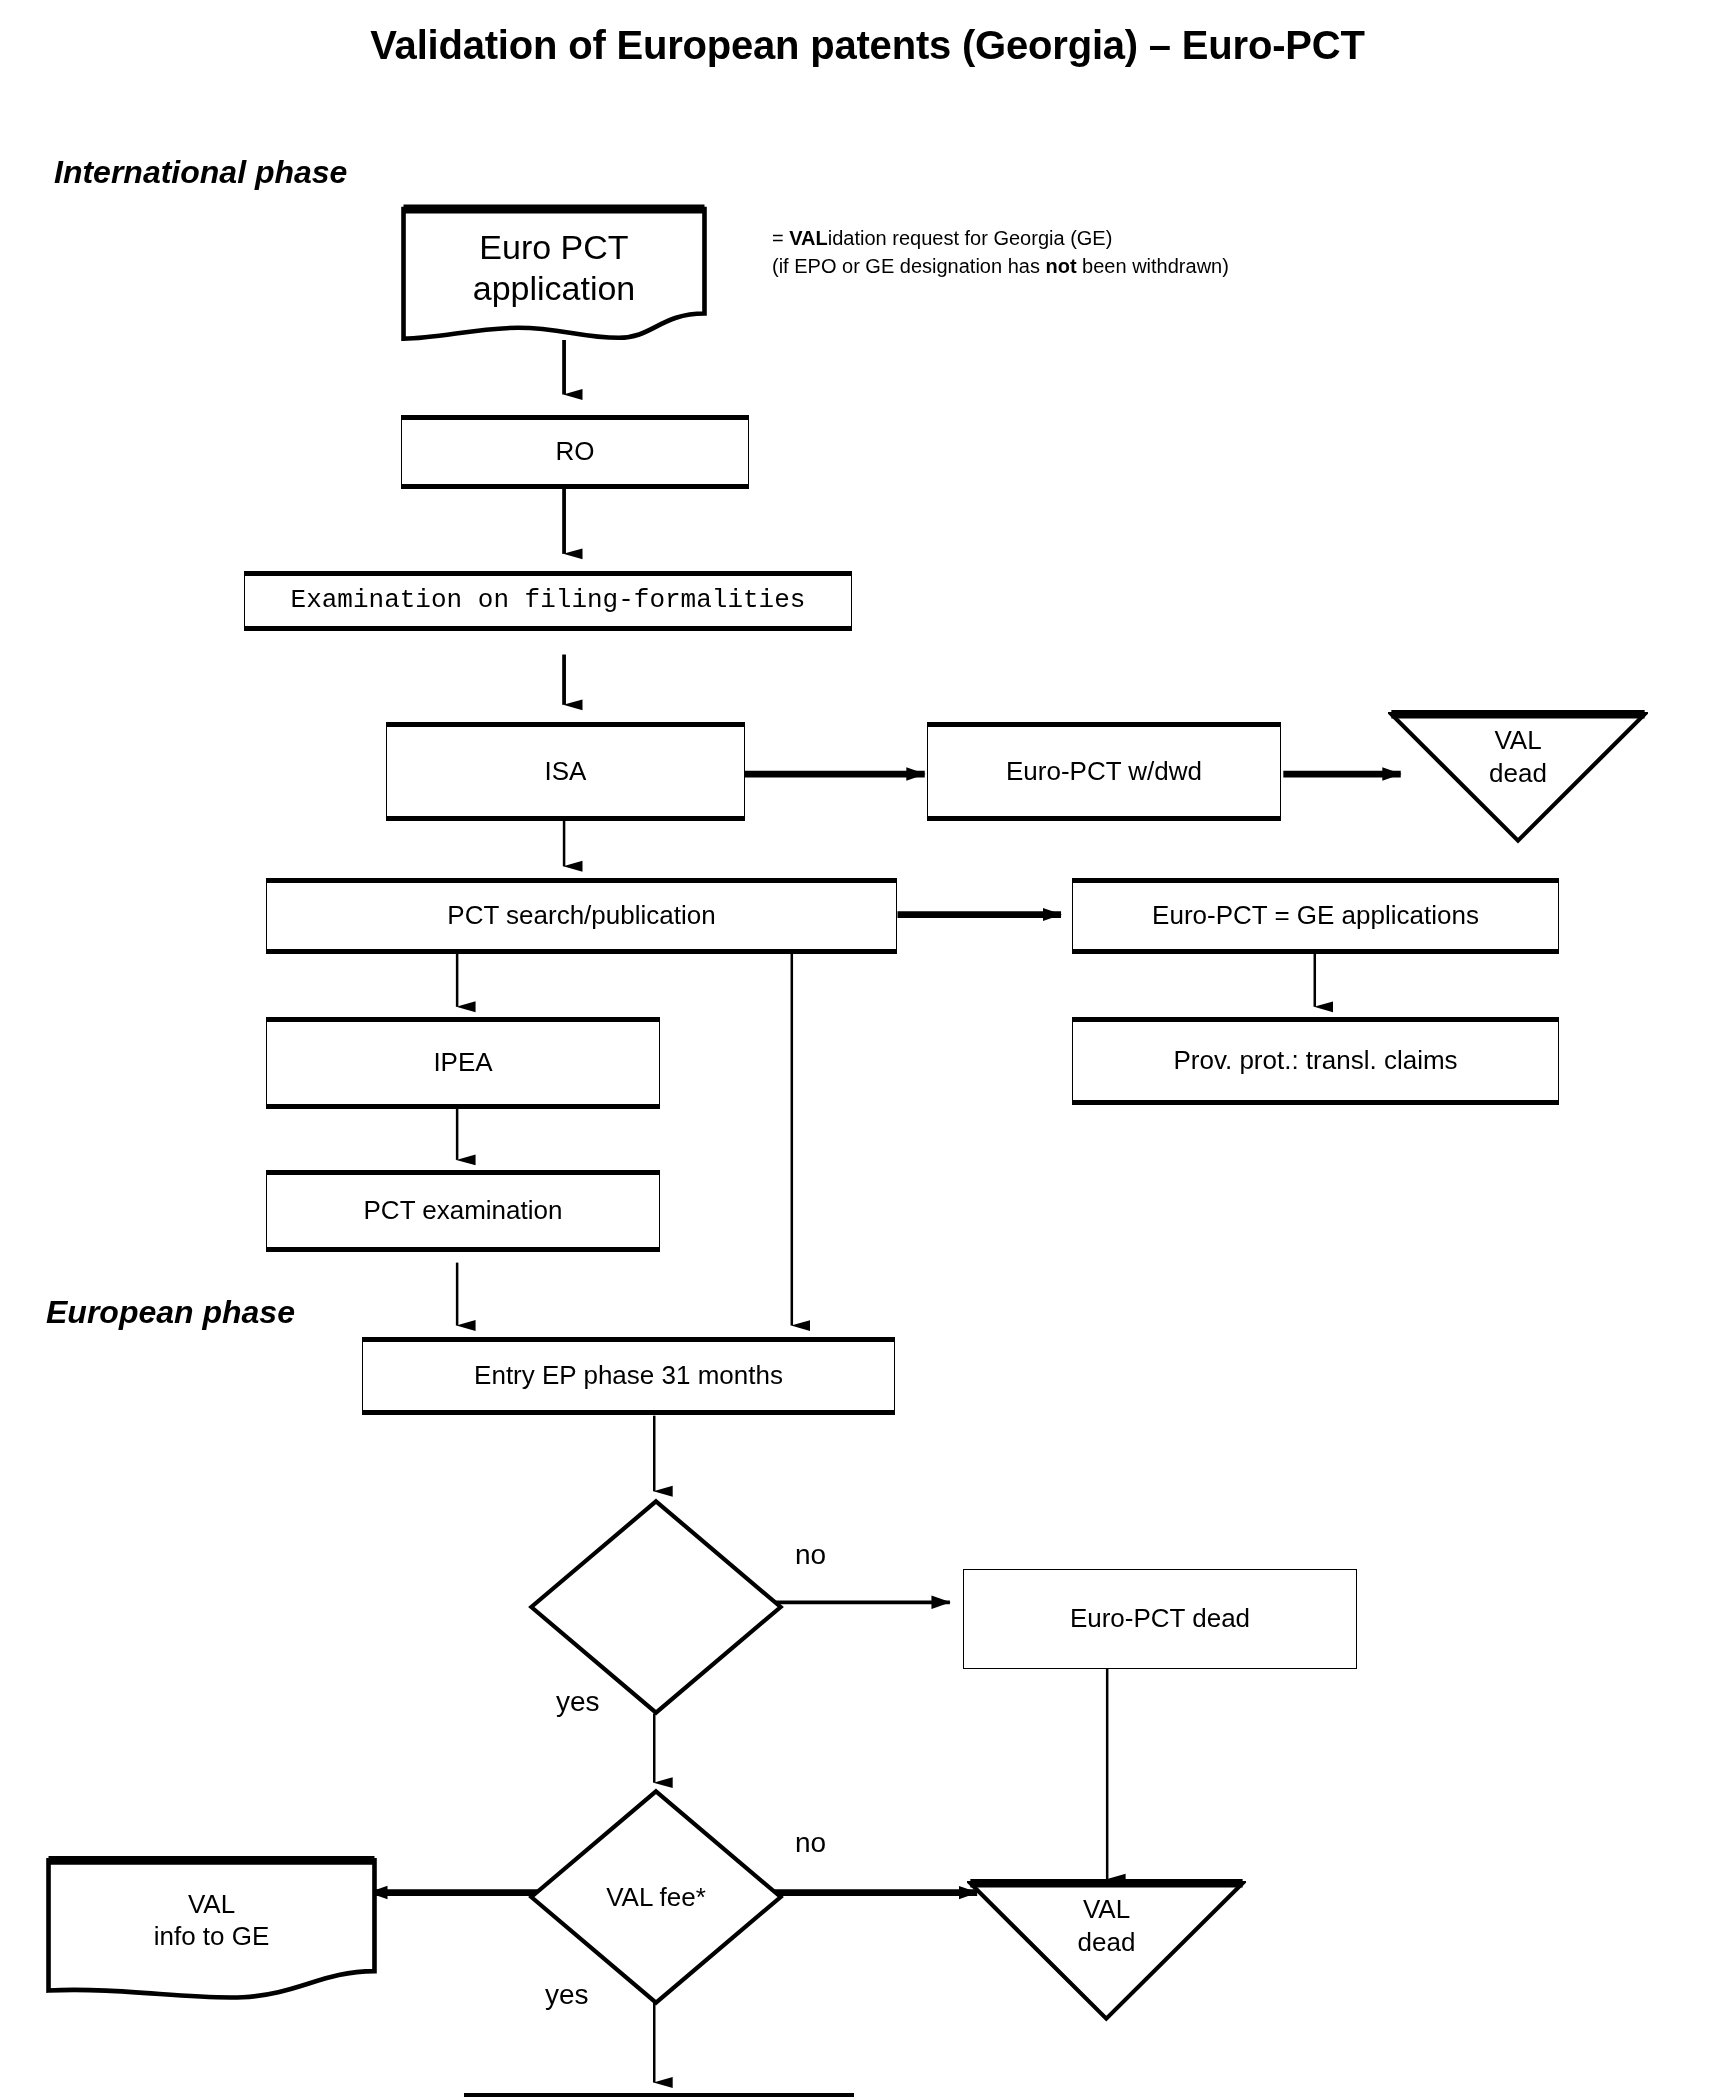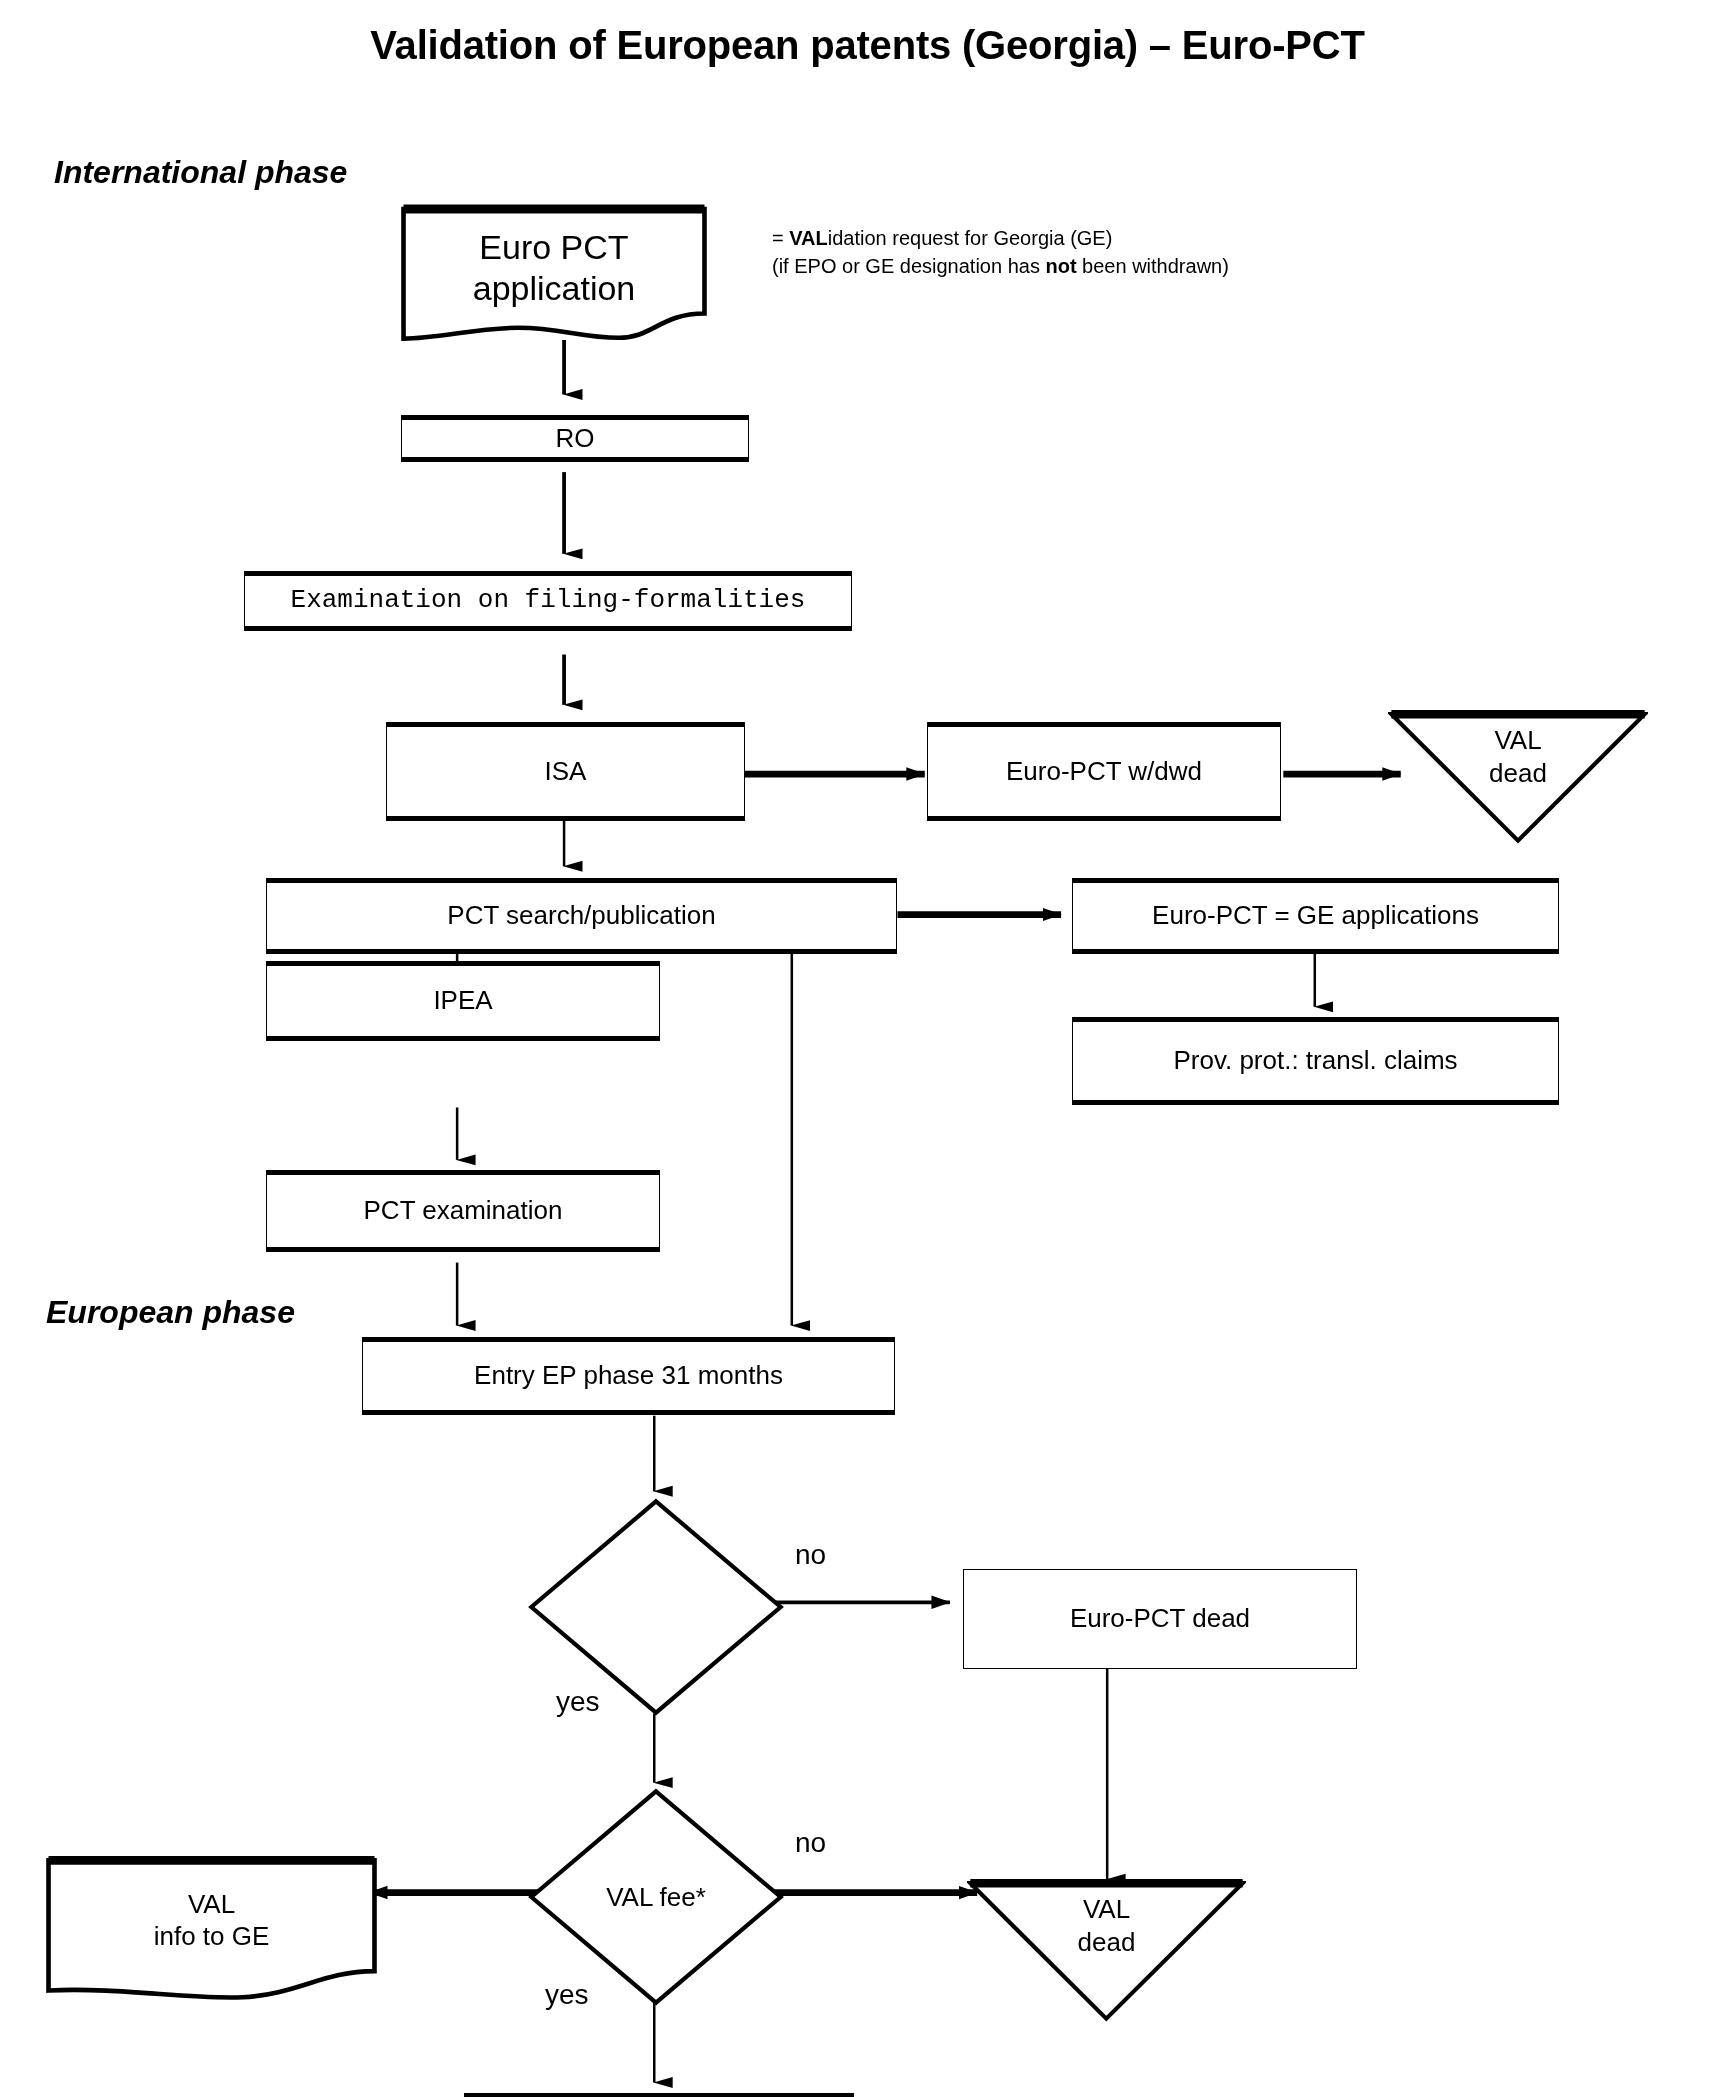--- a/index.html
+++ b/index.html
@@ -211,21 +211,21 @@
 
   <div class="abs doc-shape" id="node-euro-pct-application" style="left:401px; top:204px; width:306px; height:138px;">
     <svg class="doc-svg" viewBox="0 0 730 330" preserveAspectRatio="none">
       <path d="M6,12 L724,12 L724,262 C620,262 600,320 520,320 C430,320 380,296 280,296 C180,296 90,322 6,322 Z" fill="#fff" stroke="#000" stroke-width="11"></path>
       <line x1="6" y1="12" x2="724" y2="12" stroke="#000" stroke-width="22"></line>
     </svg>
     <div class="doc-text" style="white-space:pre-line; font-size:34px; line-height:1.2; padding-bottom:11px;"><span>Euro PCT
 application</span></div>
   </div>
 
-  <div class="abs node-box" id="node-ro" style="left:401px; top:415px; width:348px; height:47px;justify-content:center;">
+  <div class="abs node-box" id="node-ro" style="left:401px; top:415px; width:348px; height:74px;justify-content:center;">
     <span>RO</span>
   </div>
 
   <div class="abs node-box" id="node-examination-filing" style="left:244px; top:571px; width:608px; height:60px;font-family:Liberation Mono, monospace;">
     <span>Examination on filing-formalities</span>
   </div>
 
   <div class="abs node-box" id="node-isa" style="left:386px; top:722px; width:359px; height:99px;">
     <span>ISA</span>
   </div>
@@ -248,21 +248,21 @@
   </div>
 
   <div class="abs node-box" id="node-euro-pct-ge-applications" style="left:1072px; top:878px; width:487px; height:76px;">
     <span>Euro-PCT = GE applications</span>
   </div>
 
   <div class="abs node-box" id="node-prov-prot" style="left:1072px; top:1017px; width:487px; height:88px;">
     <span>Prov. prot.: transl. claims</span>
   </div>
 
-  <div class="abs node-box" id="node-ipea" style="left:266px; top:961px; width:394px; height:80px;">
+  <div class="abs node-box" id="node-ipea" style="left:266px; top:1017px; width:394px; height:92px;">
     <span>IPEA</span>
   </div>
 
   <div class="abs node-box" id="node-pct-examination" style="left:266px; top:1170px; width:394px; height:82px;">
     <span>PCT examination</span>
   </div>
 
   <div class="abs node-box" id="node-entry-ep-phase" style="left:362px; top:1337px; width:533px; height:78px;">
     <span>Entry EP phase 31 months</span>
   </div>

